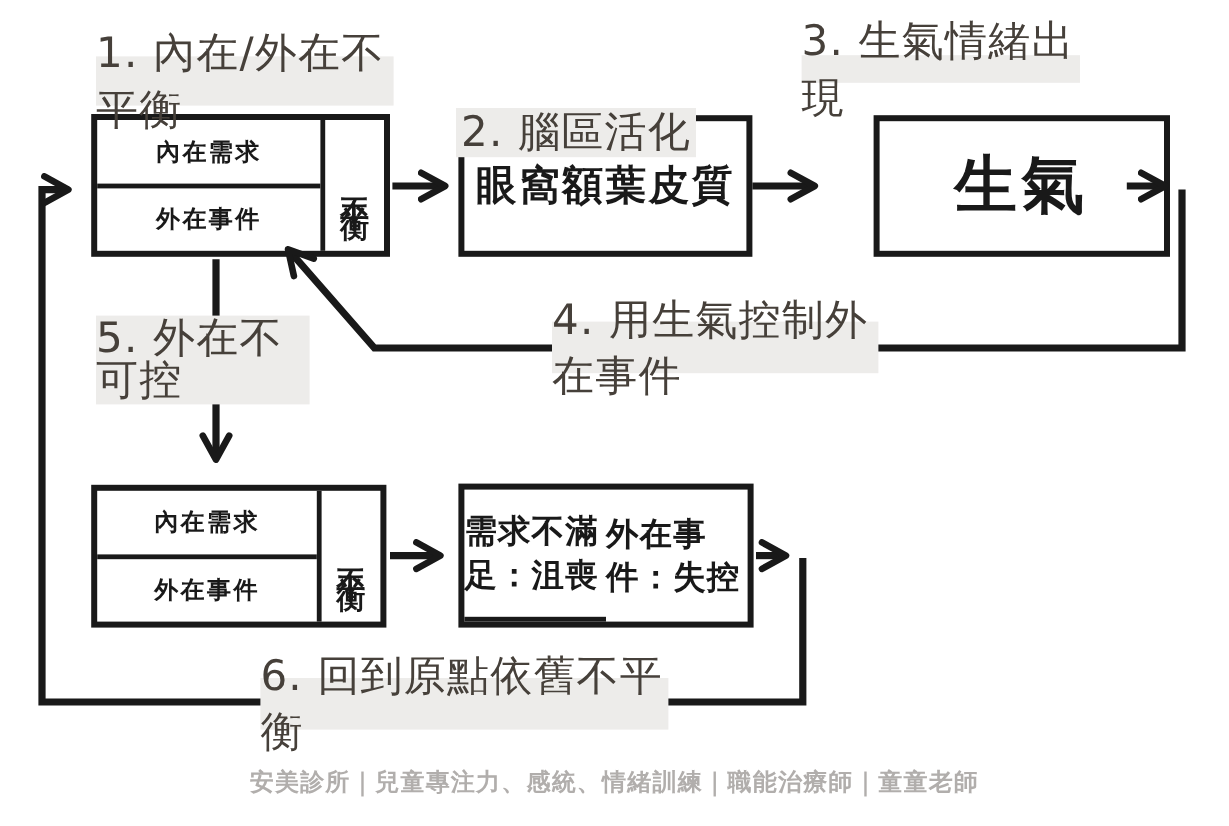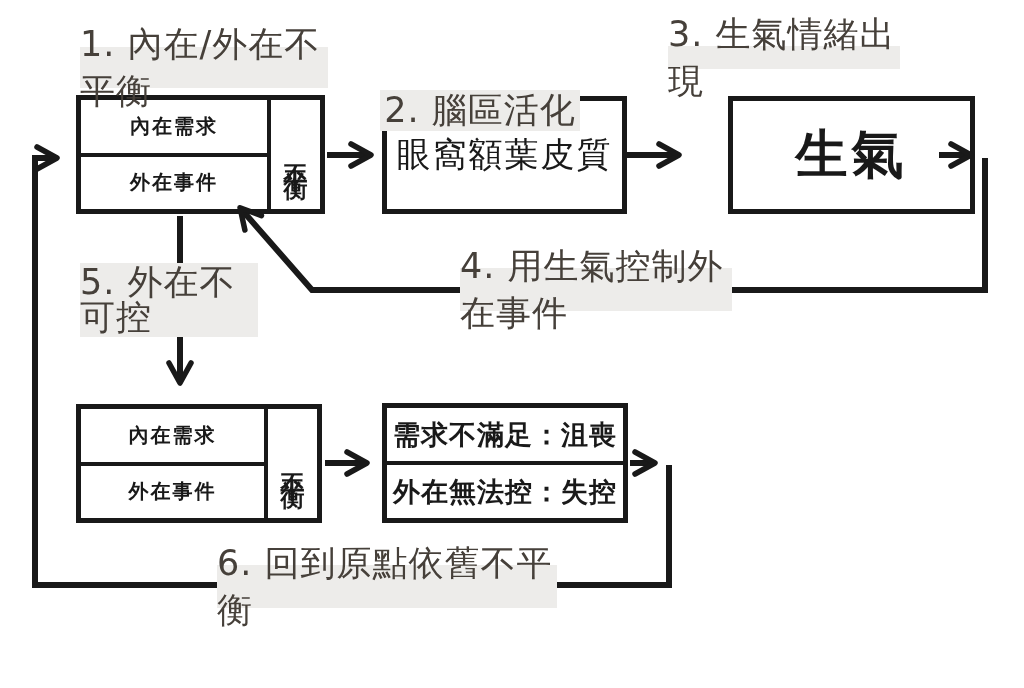--- a/index.html
+++ b/index.html
@@ -22,23 +22,23 @@
   }
   .split .cell.top{border-bottom:4px solid #191919;}
   .split .sidecol{
     width:49px;border-left:4px solid #191919;display:flex;align-items:center;justify-content:center;
   }
   .vtext{
     writing-mode:vertical-rl;text-orientation:upright;
     font-size:24px;font-weight:700;letter-spacing:6px;line-height:1;
   }
   .single{align-items:center;justify-content:center;}
-  .single .bigtext{font-size:34px;font-weight:400;letter-spacing:2px;}
+  .single .bigtext{font-size:34px;font-weight:700;letter-spacing:2px;}
   .single .hugetext{font-size:52px;font-weight:700;letter-spacing:4px;}
-  .rows2{flex-direction:column;}
+  .rows2{flex-direction:row;}
   .rows2 .cell{
     flex:1;display:flex;align-items:center;justify-content:center;
     font-size:27px;font-weight:700;letter-spacing:1px;
   }
   .rows2 .cell.top{border-bottom:4px solid #191919;}
   
   .steplabel{
     position:absolute;background:#edecea;color:#46403a;z-index:5;
     display:flex;align-items:center;justify-content:center;
     font-size:35px;font-weight:500;letter-spacing:1px;box-sizing:border-box;
@@ -121,17 +121,18 @@
       <div class="cell top">內在需求</div>
       <div class="cell">外在事件</div>
     </div>
     <div class="sidecol">
       <div class="vtext">不平衡</div>
     </div>
   </div>
 
   <div class="flowbox rows2" style="left:382px;top:403px;width:246px;height:120px;">
     <div class="cell top">需求不滿足：沮喪</div>
-    <div class="cell">外在無法控：失控</div>
+    <div class="cell">外在事件：失控</div>
   </div>
 
+  <div id="watermark">安美診所｜兒童專注力、感統、情緒訓練｜職能治療師｜童童老師</div>
 
 </div>
 
 </body></html>

